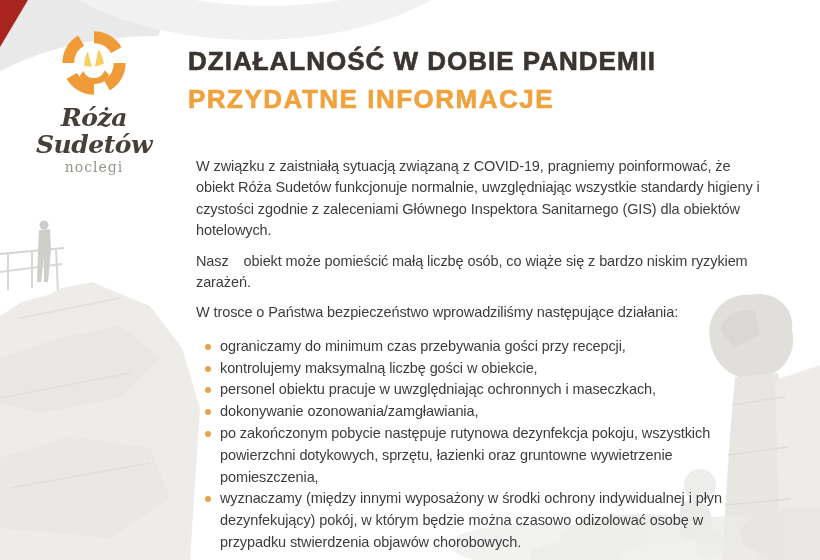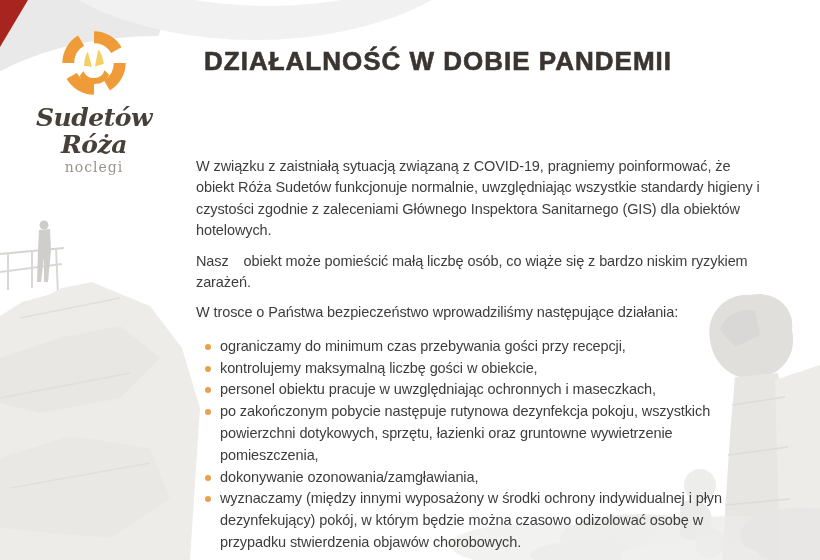--- a/index.html
+++ b/index.html
@@ -28,21 +28,21 @@
   .rose-inner{fill:var(--rose-yellow);stroke:#ffffff;stroke-width:2;}
   .brand{
     font-family:"DejaVu Serif", serif;font-style:italic;font-weight:bold;
     color:var(--logo-text);font-size:25px;line-height:1.08;letter-spacing:-0.5px;
   }
   .tagline{
     font-family:"DejaVu Serif", serif;
     color:var(--tagline-gray);font-size:14px;margin-top:1px;letter-spacing:1px;
   }
   
-  .header{position:absolute;left:204px;top:46px;width:600px;}
+  .header{position:absolute;left:188px;top:46px;width:600px;}
   .page-title{
     font-size:26px;font-weight:bold;letter-spacing:1px;
     color:var(--title-dark);
     -webkit-text-stroke:0.6px var(--title-dark);
     margin:0 0 7px 0;
   }
   .page-subtitle{
     font-size:26px;font-weight:bold;letter-spacing:1.5px;
     color:var(--accent-orange);
     -webkit-text-stroke:0.6px var(--accent-orange);
@@ -128,42 +128,43 @@
       <path class="rose-petal" d="M50,2 A48,48 0 0 1 91.6,26 L76,35 A30,30 0 0 0 50,20 Z"></path>
       <path class="rose-petal" d="M50,2 A48,48 0 0 1 91.6,26 L76,35 A30,30 0 0 0 50,20 Z" transform="rotate(90 50 50)"></path>
       <path class="rose-petal" d="M50,2 A48,48 0 0 1 91.6,26 L76,35 A30,30 0 0 0 50,20 Z" transform="rotate(180 50 50)"></path>
       <path class="rose-petal" d="M50,2 A48,48 0 0 1 91.6,26 L76,35 A30,30 0 0 0 50,20 Z" transform="rotate(270 50 50)"></path>
       <path class="rose-inner" d="M41,30 C37,36 34,45 34,55 L48,57 Z"></path>
       <path class="rose-inner" d="M56,27 C61,33 65,43 66,52 L50,57 Z"></path>
       <path class="rose-petal" d="M34,62 A17,17 0 0 0 66,61 L73,68 A26,26 0 0 1 28,70 Z"></path>
     </g>
   </svg>
   <div class="brand">
+    <div>Róża</div>
     <div>Sudetów</div>
-    <div>Róża</div>
   </div>
   <div class="tagline">noclegi</div>
 </div>
 
 <div class="header">
   <h1 class="page-title">DZIAŁALNOŚĆ W DOBIE PANDEMII</h1>
+  <h2 class="page-subtitle">PRZYDATNE INFORMACJE</h2>
 </div>
 
 <div class="content">
   <p>W związku z zaistniałą sytuacją związaną z COVID-19, pragniemy poinformować, że obiekt Róża Sudetów funkcjonuje normalnie, uwzględniając wszystkie standardy higieny i czystości zgodnie z zaleceniami Głównego Inspektora Sanitarnego (GIS) dla obiektów hotelowych.</p>
   <p><span>Nasz </span><span class="bold-part">obiekt może pomieścić małą liczbę osób</span><span>, co wiąże się z bardzo niskim ryzykiem zarażeń.</span></p>
   <p class="actions-intro">W trosce o Państwa bezpieczeństwo wprowadziliśmy następujące działania:</p>
   <ul class="measures-list">
 
       <li>ograniczamy do minimum czas przebywania gości przy recepcji,</li>
 
       <li>kontrolujemy maksymalną liczbę gości w obiekcie,</li>
 
 
       <li>personel obiektu pracuje w uwzględniając ochronnych i maseczkach,</li>
 
+      <li>dokonywanie ozonowania/zamgławiania,</li>
+
       <li>po zakończonym pobycie następuje rutynowa dezynfekcja pokoju, wszystkich powierzchni dotykowych, sprzętu, łazienki oraz gruntowne wywietrzenie pomieszczenia,</li>
-
-      <li>dokonywanie ozonowania/zamgławiania,</li>
 
       <li>wyznaczamy (między innymi wyposażony w środki ochrony indywidualnej i płyn dezynfekujący) pokój, w którym będzie można czasowo odizolować osobę w przypadku stwierdzenia objawów chorobowych.</li>
     </ul>
 </div>
 
 </body></html>

